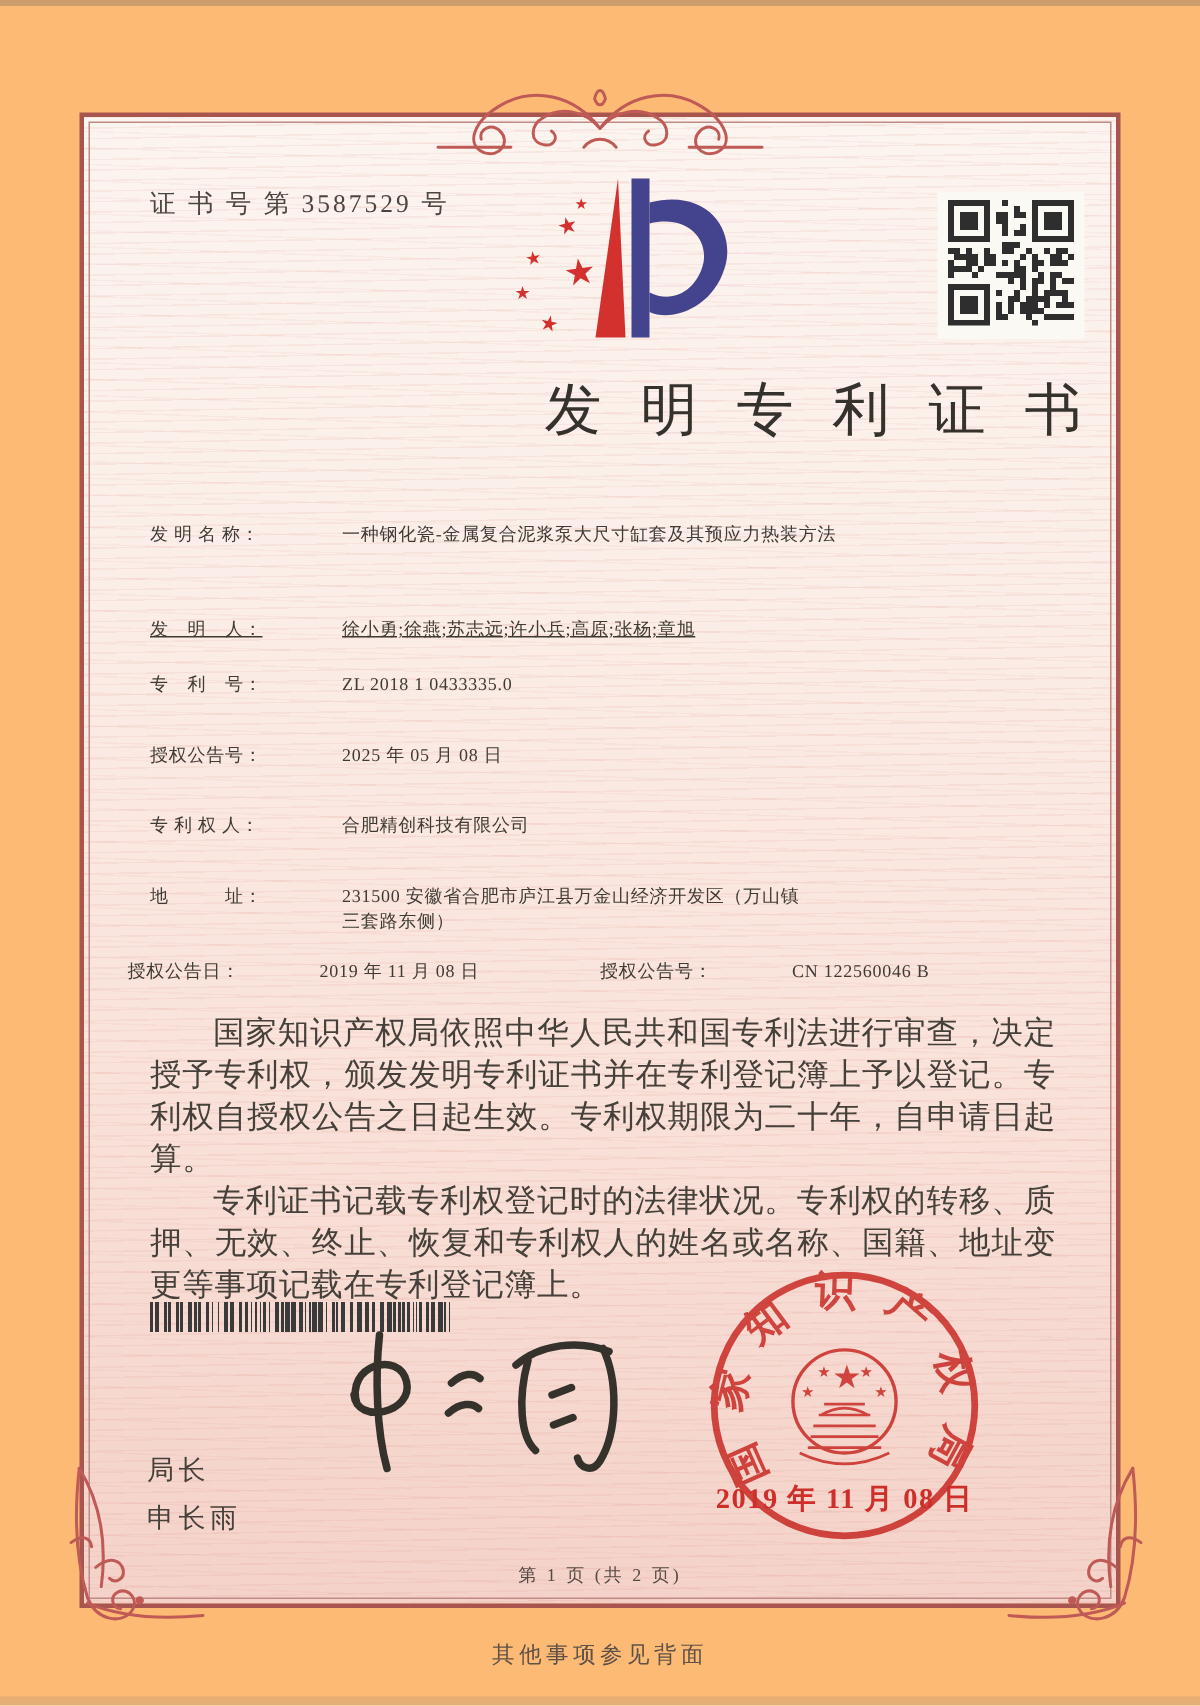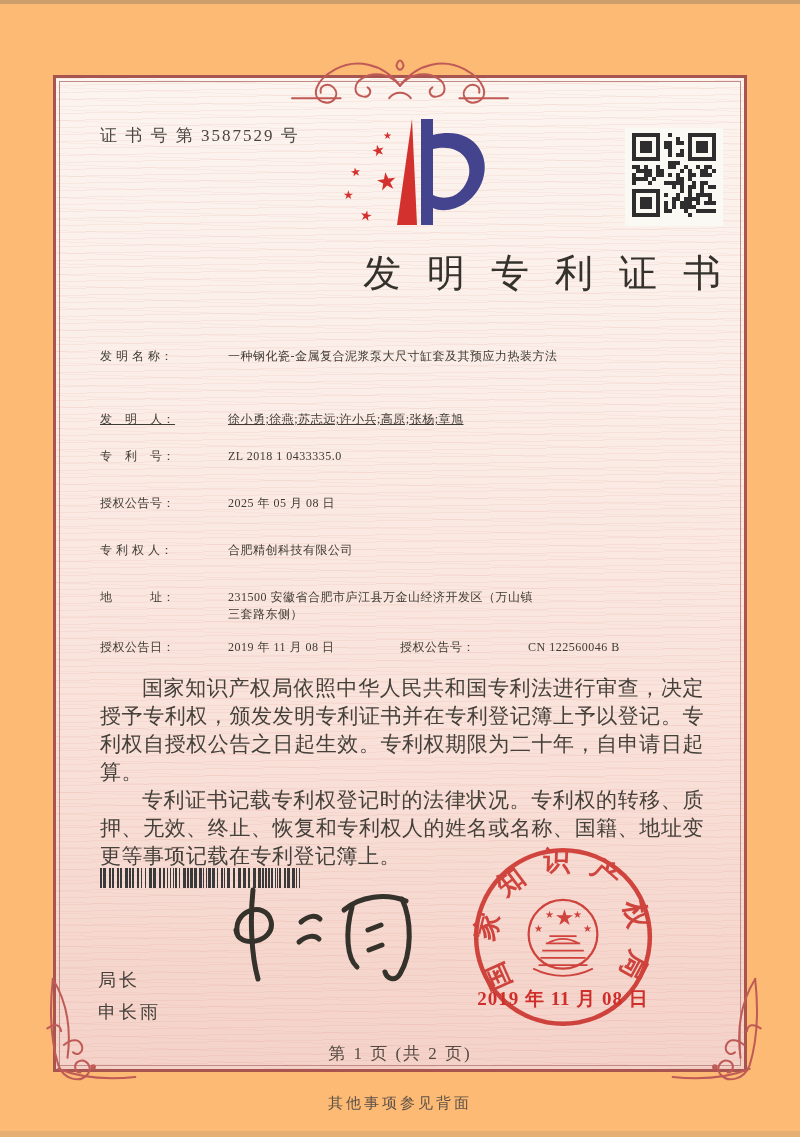--- a/index.html
+++ b/index.html
@@ -21,34 +21,34 @@
 
   .abs{position:absolute;}
   .cert-no{left:100px;top:124px;font-size:17px;color:#4a463e;letter-spacing:2px;}
   .title{left:53px;top:248px;width:694px;text-align:right;font-size:38px;font-weight:normal;
     color:#35322c;letter-spacing:26px;padding-left:26px;box-sizing:border-box;}
 
   .row{left:100px;width:600px;display:flex;font-size:12px;color:#3f3b34;letter-spacing:.5px;line-height:1.45;gap:28px;}
   .row .lbl{flex:0 0 100px;white-space:pre;}
   .row .val{flex:1;white-space:pre-line;}
   .r1{top:348px;} .r2{top:411px;text-decoration:underline;} .r3{top:448px;} .r4{top:495px;} .r5{top:542px;} .r6{top:589px;}
-  .grant-date{left:100px;top:639px;justify-content:center;} .grant-no{left:400px;top:639px;width:310px;}
+  .grant-date{left:85px;top:639px;justify-content:center;} .grant-no{left:400px;top:639px;width:310px;}
   .grant-date .lbl,.grant-no .lbl{flex:0 0 100px;}
 
   .body-text{left:100px;top:674px;width:604px;font-size:21px;line-height:28px;color:#45403a;
     text-align:justify;letter-spacing:.5px;}
   .body-text p{margin:0;text-indent:2em;}
 
   .barcode{left:100px;top:868px;width:205px;height:20px;}
   .sig-block{left:98px;top:964px;font-size:18px;color:#46413a;letter-spacing:3px;line-height:32px;}
   .signature{left:208px;top:878px;}
   .seal{left:468px;top:842px;mix-blend-mode:multiply;opacity:.93;}
   .seal-date{left:473px;top:986px;width:180px;text-align:center;font-size:19px;font-weight:bold;
     color:#cf2f2b;letter-spacing:1px;}
-  .page-indicator{left:53px;top:1042px;width:694px;text-align:center;font-size:17px;color:#564a42;letter-spacing:2px;}
+  .page-indicator{left:53px;top:1042px;width:694px;text-align:center;font-size:12px;color:#564a42;letter-spacing:2px;}
   .back-note{left:0;top:1094px;width:800px;text-align:center;font-size:15px;color:#5d5148;letter-spacing:3px;}
 
   .qr-box{left:625px;top:128px;width:98px;height:98px;background:#fbf9f4;display:flex;align-items:center;justify-content:center;}
   .logo{left:333px;top:113px;}
   .ornament-top{left:278px;top:46px;}
   .flourish{top:973px;}
   .flourish.left{left:40px;}
   .flourish.right{left:658px;transform:scaleX(-1);}
 </style>
 </head>

